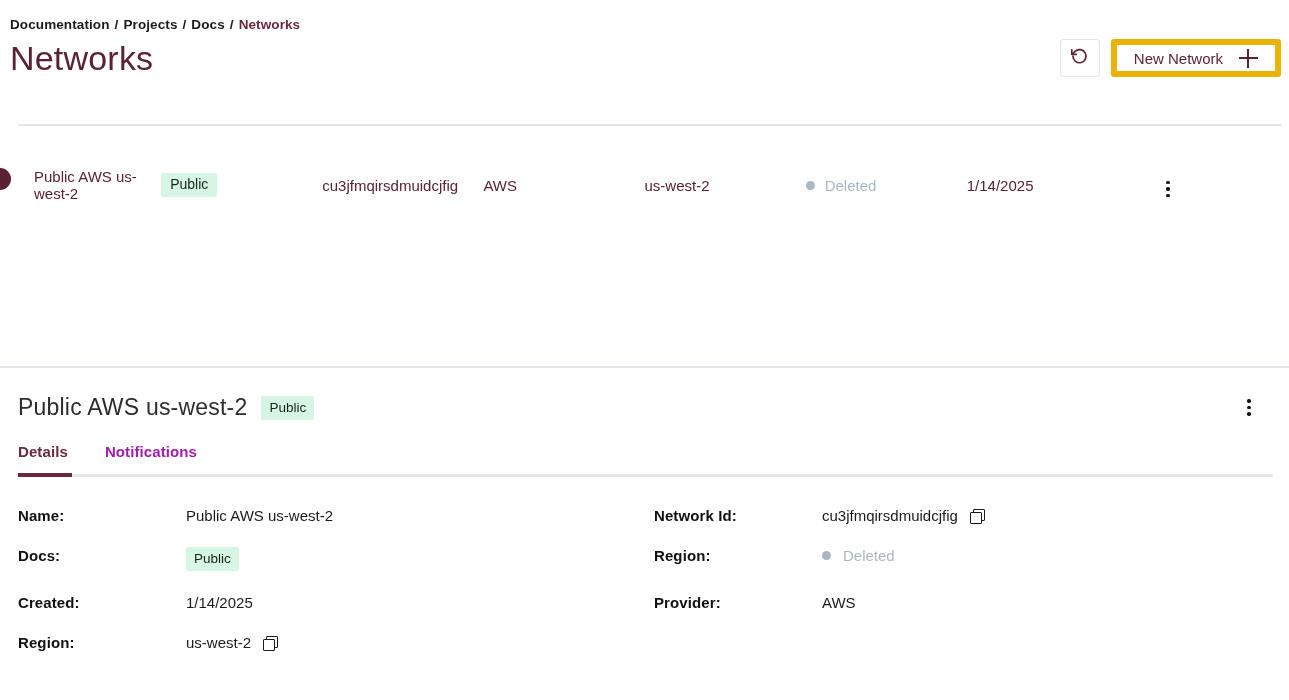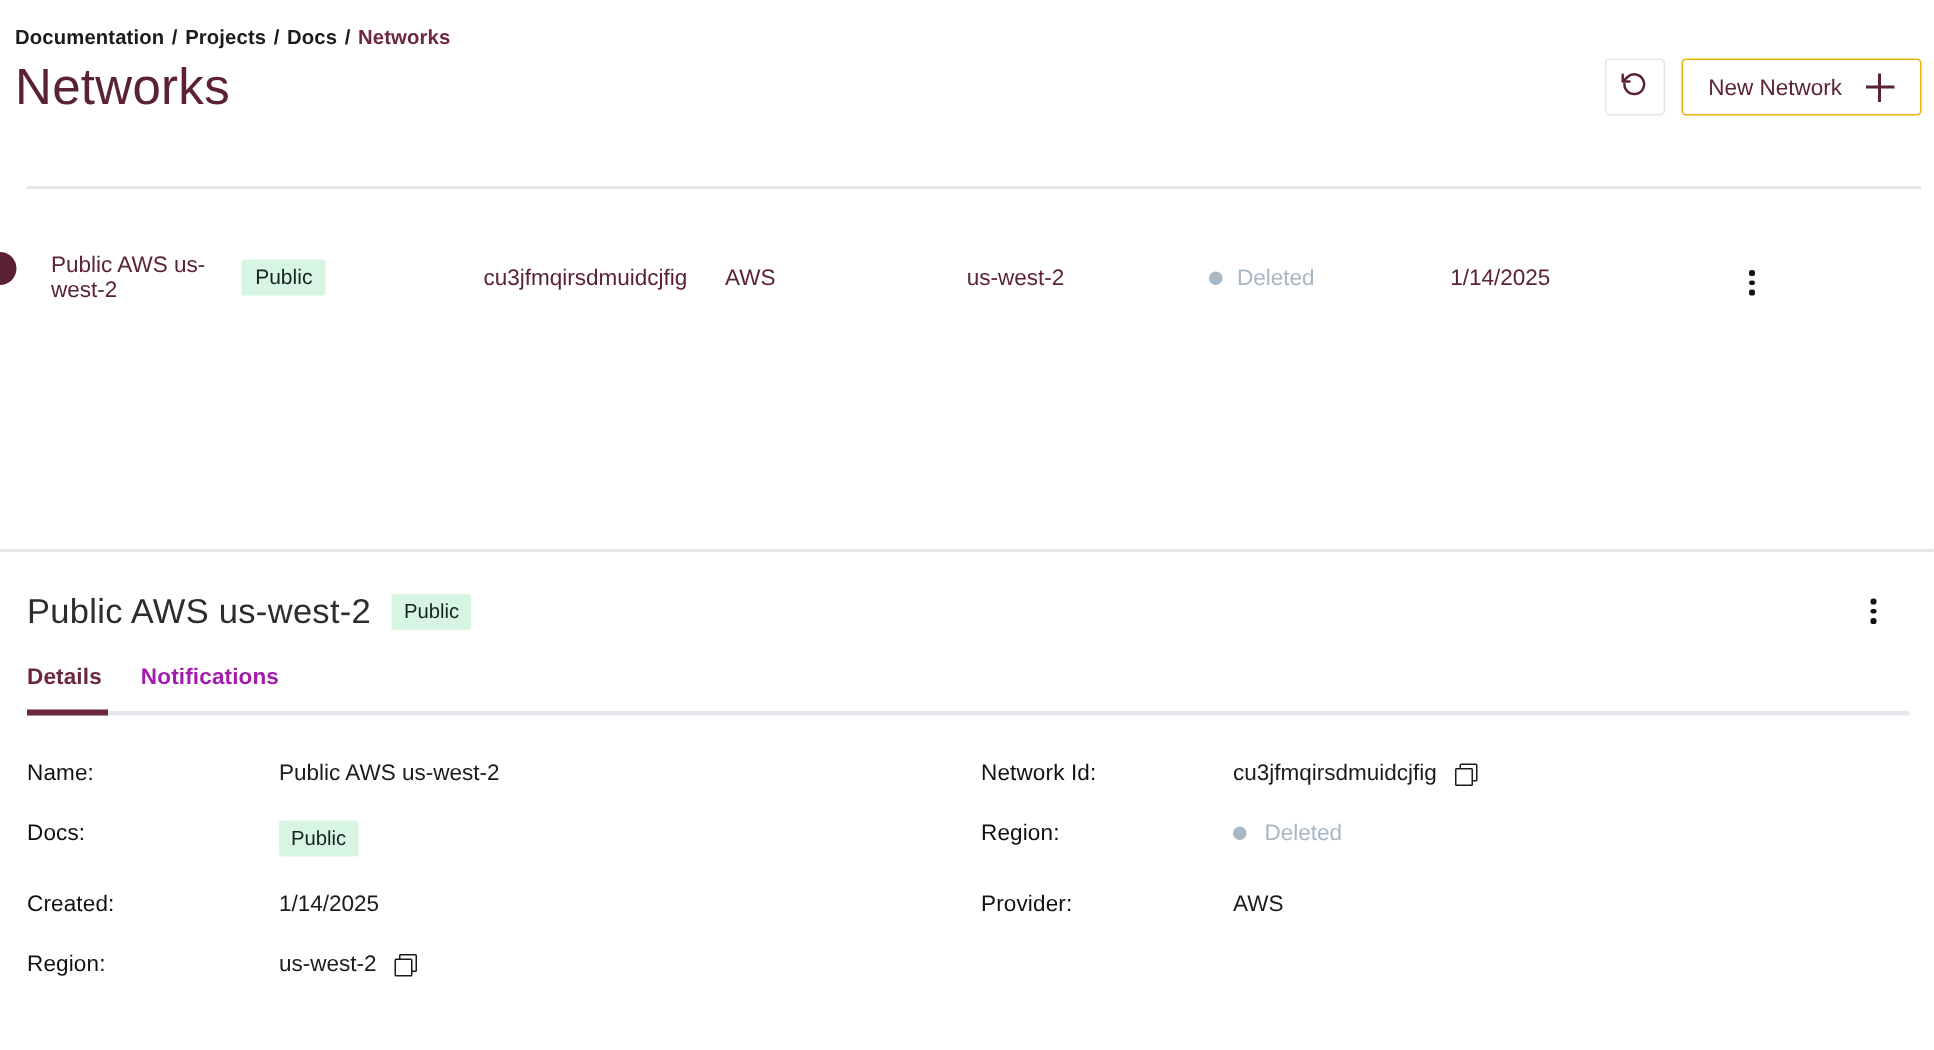--- a/index.html
+++ b/index.html
@@ -55,21 +55,21 @@
     background: #fff;
     border-radius: 3px;
     display: flex;
     align-items: center;
     justify-content: center;
     cursor: pointer;
     padding: 0;
   }
   .new-btn {
     height: 38px;
-    border: 1px solid #eab308;
+    border: 6px solid #eab308;
     background: #fff;
     border-radius: 3px;
     display: flex;
     align-items: center;
     gap: 16px;
     padding: 0 17px;
     cursor: pointer;
     font-size: 15px;
     color: #5b2233;
     font-family: "Liberation Sans", sans-serif;
@@ -236,21 +236,21 @@
     font-size: 13.5px;
     padding: 4px 8px 5px 8px;
     border-radius: 2px;
   }
 
   .tabs {
     margin-top: 22px;
     padding-left: 18px;
     display: flex;
     align-items: flex-start;
-    gap: 26px;
+    gap: 37px;
     position: relative;
   }
   .tab {
     font-size: 15px;
     font-weight: bold;
     color: #a21caf;
     padding-bottom: 17px;
     cursor: pointer;
     letter-spacing: .1px;
   }
@@ -276,21 +276,21 @@
   .fields {
     margin-top: 30px;
     padding: 0 18px;
     display: grid;
     grid-template-columns: 168px 468px 168px 1fr;
     row-gap: 23px;
     align-items: start;
   }
   .f-label {
     font-size: 15px;
-    font-weight: normal;
+    font-weight: bold;
     color: #111;
     letter-spacing: .1px;
   }
   .f-value {
     font-size: 15px;
     color: #1b1b1b;
     display: flex;
     align-items: center;
     gap: 12px;
   }

